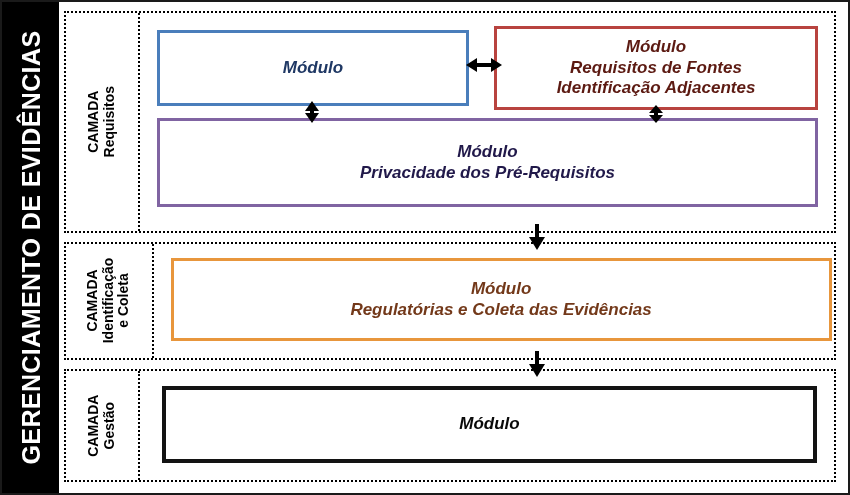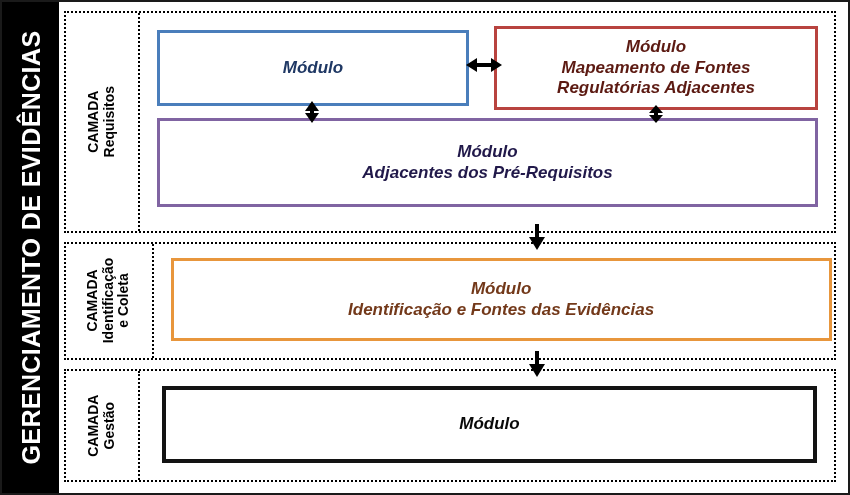--- a/index.html
+++ b/index.html
@@ -200,27 +200,27 @@
       </div>
 
       <div class="layer-body">
 
         <div class="module-box" id="box-privacidade" style="border-color: rgb(74, 126, 187); color: rgb(31, 56, 100);">
           <span class="module-line1">Módulo</span>
         </div>
 
         <div class="module-box" id="box-fontes" style="border-color: rgb(184, 67, 63); color: rgb(92, 26, 18);">
           <span class="module-line1">Módulo</span>
-          <span class="module-line2">Mapeamento de Fontes</span>
-          <span class="module-line3">Regulatórias Adjacentes</span>
+          <span class="module-line2">Requisitos de Fontes</span>
+          <span class="module-line3">Identificação Adjacentes</span>
         </div>
 
         <div class="module-box" id="box-mapeamento" style="border-color: rgb(128, 100, 162); color: rgb(33, 25, 74);">
           <span class="module-line1">Módulo</span>
-          <span class="module-line2">Adjacentes dos Pré-Requisitos</span>
+          <span class="module-line2">Privacidade dos Pré-Requisitos</span>
         </div>
 
         <svg class="arrow" id="arrow-priv-fontes" viewBox="0 0 36 24">
           <line x1="8" y1="12" x2="28" y2="12" stroke="#000000" stroke-width="4"></line>
           <polygon points="0,12 11,5 11,19" fill="#000000"></polygon>
           <polygon points="36,12 25,5 25,19" fill="#000000"></polygon>
         </svg>
 
         <svg class="arrow" id="arrow-priv-map" viewBox="0 0 24 22">
           <line x1="12" y1="5" x2="12" y2="17" stroke="#000000" stroke-width="4"></line>
@@ -242,21 +242,21 @@
         <div class="layer-label-text">
           <span class="l1">CAMADA</span>
           <span class="l2">Identificação</span>
           <span class="l3">e Coleta</span>
         </div>
       </div>
 
       <div class="layer-body">
         <div class="module-box" id="box-coleta" style="border-color: rgb(232, 150, 60); color: rgb(115, 57, 26);">
           <span class="module-line1">Módulo</span>
-          <span class="module-line2">Identificação e Fontes das Evidências</span>
+          <span class="module-line2">Regulatórias e Coleta das Evidências</span>
         </div>
       </div>
     </div>
 
     <div class="layer" id="layer-gestao" style="border-color: rgb(0, 0, 0);">
       <div class="layer-label-cell" style="border-right-color: rgb(0, 0, 0);">
         <div class="layer-label-text">
           <span class="l1">CAMADA</span>
           <span class="l2">Gestão</span>
         </div>

